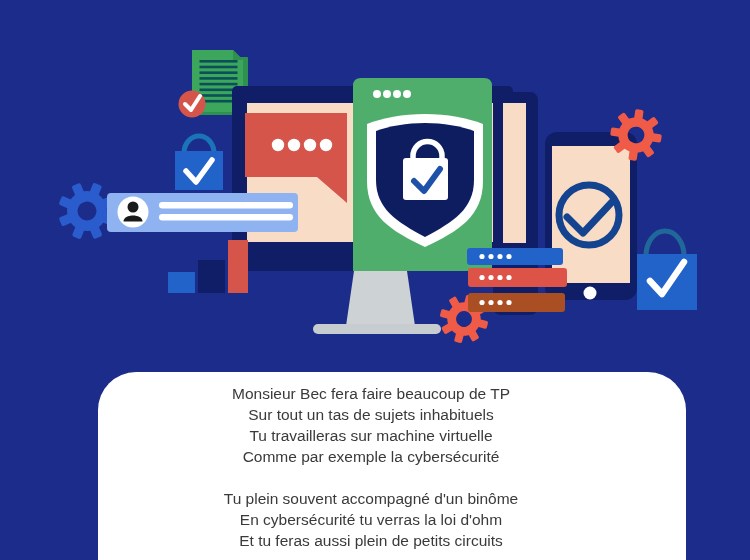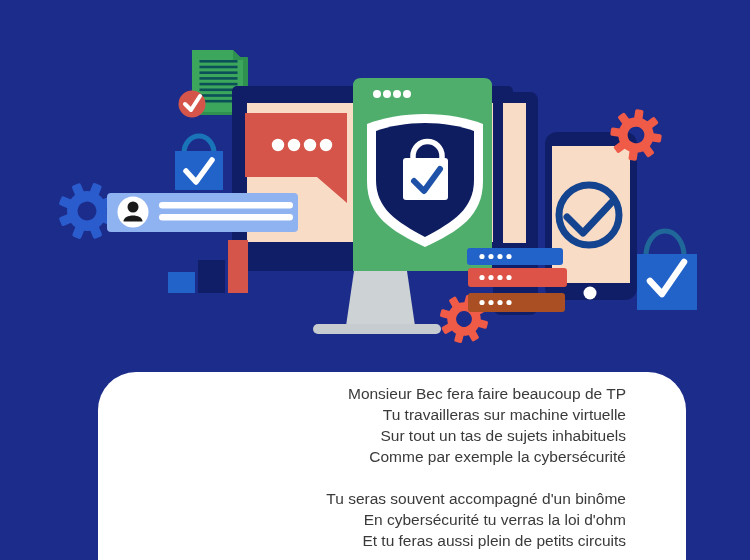--- a/index.html
+++ b/index.html
@@ -33,21 +33,21 @@
   .s-hblue{stroke:var(--handle-blue);fill:none;stroke-linecap:round}
   .s-hteal{stroke:var(--handle-teal);fill:none;stroke-linecap:round}
   
   .poem-card{
     position:absolute;z-index:2;left:98px;top:372px;width:588px;height:290px;
     background:var(--card);border-radius:38px;
     box-sizing:border-box;padding:11px 60px 0 18px;
   }
   .poem{ text-align:center;color:var(--text);font-size:15.5px;line-height:21px; }
   .stanza-2{margin-top:21px;}
-  .poem-line{white-space:nowrap;text-align:right;}
+  .poem-line{white-space:nowrap;}
 </style>
 </head>
 <body>
 
 <svg id="illustration" width="750" height="560" viewBox="0 0 750 560" xmlns="http://www.w3.org/2000/svg">
   <defs>
     <g id="gear8">
       <rect x="-4.5" y="-27.5" width="9" height="13" rx="2" transform="rotate(0)"></rect>
       <rect x="-4.5" y="-27.5" width="9" height="13" rx="2" transform="rotate(45)"></rect>
       <rect x="-4.5" y="-27.5" width="9" height="13" rx="2" transform="rotate(90)"></rect>
@@ -192,23 +192,23 @@
       <circle cx="500" cy="302.5" r="2.6"></circle>
         <circle cx="509" cy="302.5" r="2.6"></circle>
     </g>
   </g>
 </svg>
 
 <div class="poem-card">
   <div class="poem">
     <div class="stanza-1">
       <div class="poem-line">Monsieur Bec fera faire beaucoup de TP</div>
+      <div class="poem-line">Sur tout un tas de sujets inhabituels</div>
       <div class="poem-line">Tu travailleras sur machine virtuelle</div>
-      <div class="poem-line">Sur tout un tas de sujets inhabituels</div>
       <div class="poem-line">Comme par exemple la cybersécurité</div>
     </div>
     <div class="stanza-2">
-      <div class="poem-line">Tu seras souvent accompagné d'un binôme</div>
+      <div class="poem-line">Tu plein souvent accompagné d'un binôme</div>
       <div class="poem-line">En cybersécurité tu verras la loi d'ohm</div>
       <div class="poem-line">Et tu feras aussi plein de petits circuits</div>
     </div>
   </div>
 </div>
 
 </body></html>

